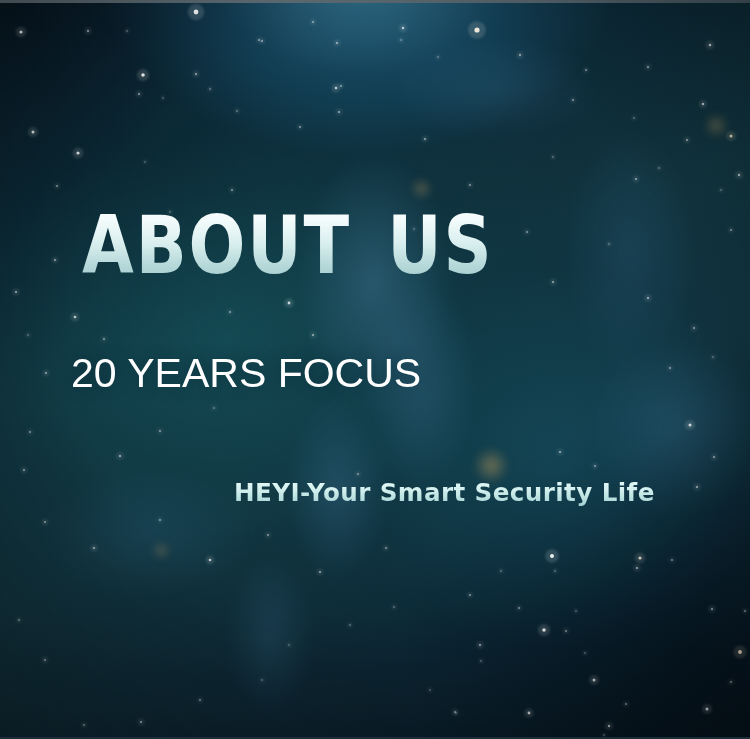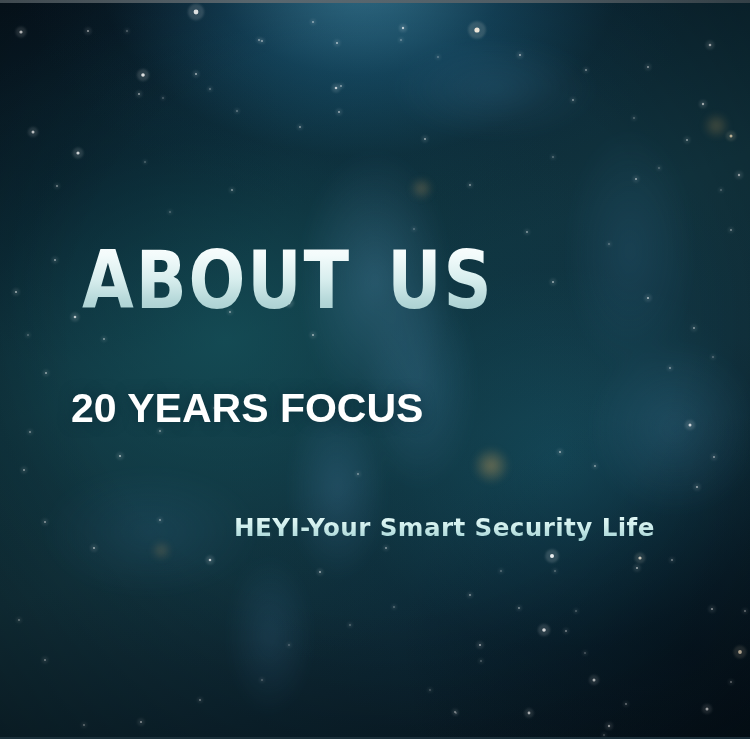--- a/index.html
+++ b/index.html
@@ -116,21 +116,20 @@
     position: absolute;
     bottom: 0; left: 0; right: 0;
     height: 2px;
     background: rgba(30,52,62,0.85);
   }
 
   
   .content {
     position: absolute;
     inset: 0;
-    margin-top: 35px;
   }
 
   .title {
     position: absolute;
     left: 82px;
     top: 200px;
     font-size: 80px;
     line-height: 92px;
     font-weight: 700;
     letter-spacing: 2px;
@@ -152,21 +151,21 @@
   }
   .title .sp { letter-spacing: 14px; }
 
   .subtitle {
     position: absolute;
     left: 71px;
     top: 348px;
     color: #ffffff;
     font-size: 41px;
     line-height: 50px;
-    font-weight: 700;
+    font-weight: 400;
     letter-spacing: 0px;
     font-family: "Liberation Sans", sans-serif;
     white-space: nowrap;
     text-shadow: 0 0 14px rgba(10,35,50,0.55);
   }
   .subtitle .line { display: block; }
 
   .tagline {
     position: absolute;
     left: 234px;

